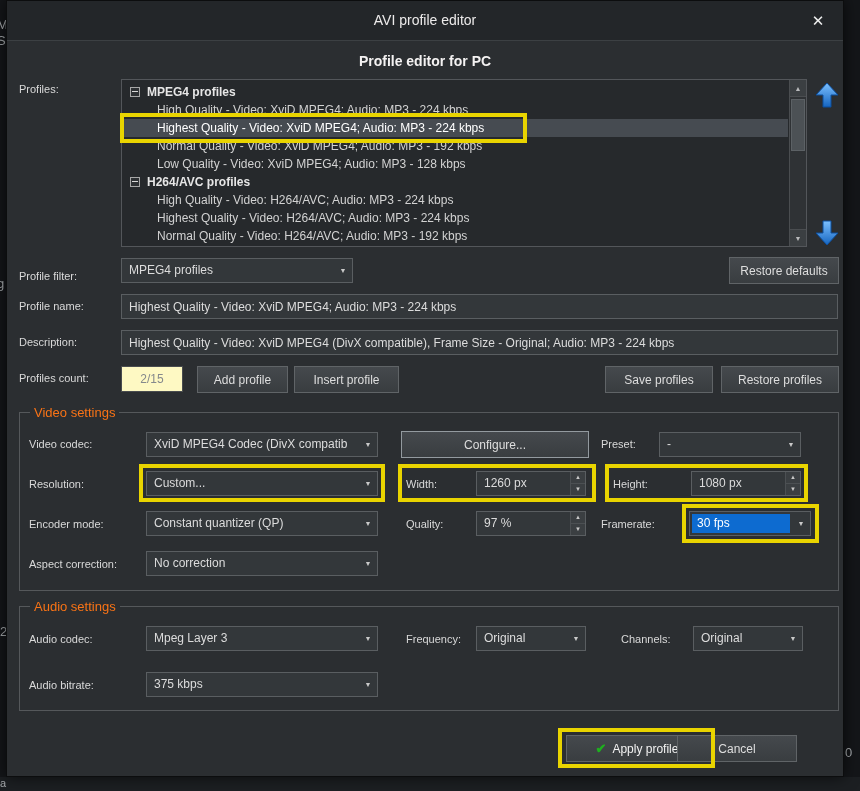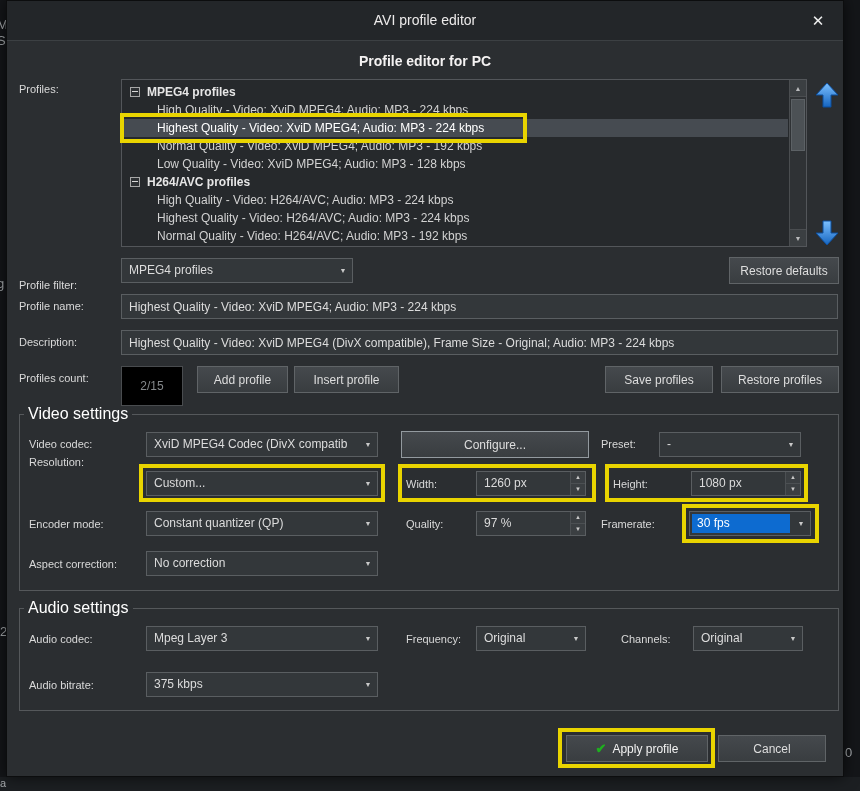--- a/index.html
+++ b/index.html
@@ -15,24 +15,24 @@
   #frag-0 { left:845px; top:745px; }
   .bottom-strip { position:absolute; left:0; top:777px; width:860px; height:14px; background:#1c1f22; }
 
   .dialog { position:absolute; left:6px; top:0; width:838px; height:777px; background:#2b2e31; border:1px solid #0c0d0e; box-shadow:0 0 14px rgba(0,0,0,.65); }
   .titlebar { position:absolute; left:0; top:0; width:100%; height:40px; background:#232629; border-bottom:1px solid #3c4043; }
   .title { position:absolute; width:100%; text-align:center; top:11px; font-size:14px; color:#eceaea; }
   .close { position:absolute; right:14px; top:9px; width:22px; height:22px; text-align:center; line-height:22px; font-size:15px; color:#f0f0f0; cursor:pointer; }
   .heading { position:absolute; left:0; top:52px; width:100%; text-align:center; font-size:14px; font-weight:bold; color:#f4f2f2; }
 
   .lab { position:absolute; font-size:11px; color:#d9d9d9; white-space:nowrap; }
-  #lab-profiles{left:12px;top:82px} #lab-filter{left:12px;top:278px} #lab-name{left:12px;top:299px}
+  #lab-profiles{left:12px;top:82px} #lab-filter{left:12px;top:269px} #lab-name{left:12px;top:299px}
   #lab-desc{left:12px;top:335px} #lab-count{left:12px;top:371px}
   #lab-vcodec{left:22px;top:437px} #lab-preset{left:594px;top:437px}
-  #lab-res{left:22px;top:455px} #lab-width{left:399px;top:477px} #lab-height{left:606px;top:477px}
+  #lab-res{left:22px;top:477px} #lab-width{left:399px;top:477px} #lab-height{left:606px;top:477px}
   #lab-enc{left:22px;top:517px} #lab-quality{left:399px;top:517px} #lab-fps{left:594px;top:517px}
   #lab-aspect{left:22px;top:557px}
   #lab-acodec{left:22px;top:632px} #lab-freq{left:399px;top:632px} #lab-chan{left:614px;top:632px}
   #lab-abitrate{left:22px;top:678px}
 
   
   .plist { position:absolute; left:114px; top:78px; width:686px; height:168px; background:#26292c; border:1px solid #53565a; }
   .plist-rows { position:absolute; left:1px; top:3px; right:18px; }
   .lrow { position:relative; height:18px; line-height:18px; font-size:12px; color:#d2d2d2; white-space:nowrap; overflow:hidden; cursor:default; }
   .lrow .lbl { position:absolute; left:34px; }
@@ -64,47 +64,47 @@
   #fps-dd{left:682px;top:510px;width:122px}
   #aspect-dd{left:139px;top:550px;width:232px}
   #acodec-dd{left:139px;top:625px;width:232px}
   #freq-dd{left:469px;top:625px;width:110px}
   #chan-dd{left:686px;top:625px;width:110px}
   #abitrate-dd{left:139px;top:671px;width:232px}
 
   .tfield { position:absolute; height:25px; background:#33373a; border:1px solid #5a5e61; color:#dcdcdc; font-size:12px; font-family:"Liberation Sans",sans-serif; padding:0 7px; outline:none; }
   #name-input{left:114px;top:293px;width:717px}
   #desc-input{left:114px;top:329px;width:717px}
-  #count-field{left:114px;top:365px;width:62px;height:40px; background:#000000; color:#85898c; border-color:#494c4f; text-align:center;}
+  #count-field{left:114px;top:365px;width:62px;height:26px; background:#fef9c3; color:#85898c; border-color:#494c4f; text-align:center;}
 
   .btn { position:absolute; height:27px; background:linear-gradient(#45494d,#393d40); border:1px solid #606467; color:#dedede; font-size:12px; cursor:pointer; display:flex; align-items:center; justify-content:center; white-space:nowrap; }
   #restore-defaults-btn{left:722px;top:256px;width:110px}
   #add-btn{left:190px;top:365px;width:91px}
   #insert-btn{left:287px;top:365px;width:105px}
   #delete-btn{left:412px;top:365px;width:120px}
   #save-btn{left:598px;top:365px;width:108px}
   #restoreprof-btn{left:714px;top:365px;width:118px}
   #configure-btn{left:394px;top:430px;width:188px; border-color:#939a9f;}
   #apply-btn{left:559px;top:734px;width:142px}
-  #cancel-btn{left:711px;top:734px;width:108px}
+  #cancel-btn{left:670px;top:734px;width:120px}
   .check { color:#1fae1f; font-size:13px; margin-right:6px; font-weight:bold; }
   .apply-label { font-weight:normal; color:#f2f2f2; }
 
   .spin { position:absolute; height:25px; background:#33373a; border:1px solid #5a5e61; font-size:12px; color:#dcdcdc; }
   .spin .sp-value { position:absolute; left:7px; top:0; line-height:23px; }
   .spin .sp-btns { position:absolute; right:0; top:0; width:15px; height:100%; border-left:1px solid #4c5053; }
   .spin .sp-up, .spin .sp-down { position:absolute; left:0; width:100%; height:50%; font-size:6px; text-align:center; color:#c9c9c9; background:#3b3f42; cursor:pointer; line-height:11px; }
   .spin .sp-up { top:0; border-bottom:1px solid #4c5053; }
   .spin .sp-down { bottom:0; }
   #width-spin{left:469px;top:470px;width:110px}
   #height-spin{left:684px;top:470px;width:110px}
   #quality-spin{left:469px;top:510px;width:110px}
 
   fieldset.grp { position:absolute; left:12px; width:820px; border:1px solid #55585b; }
-  fieldset.grp legend { font-size:16px; color:#ffffff; margin-left:4px; padding:0 4px; }
+  fieldset.grp legend { font-size:13px; color:#f97316; margin-left:10px; padding:0 4px; }
   #video-group { top:404px; height:186px; }
   #audio-group { top:598px; height:112px; }
 
   .hl { position:absolute; border:4px solid #e9d400; z-index:40; pointer-events:none; }
   #hl-profile{left:113px;top:112px;width:407px;height:30px}
   #hl-res{left:132px;top:463px;width:246px;height:38px}
   #hl-width{left:391px;top:463px;width:198px;height:38px}
   #hl-height{left:598px;top:463px;width:203px;height:38px}
   #hl-fps{left:675px;top:503px;width:137px;height:39px}
   #hl-apply{left:551px;top:727px;width:157px;height:40px}

